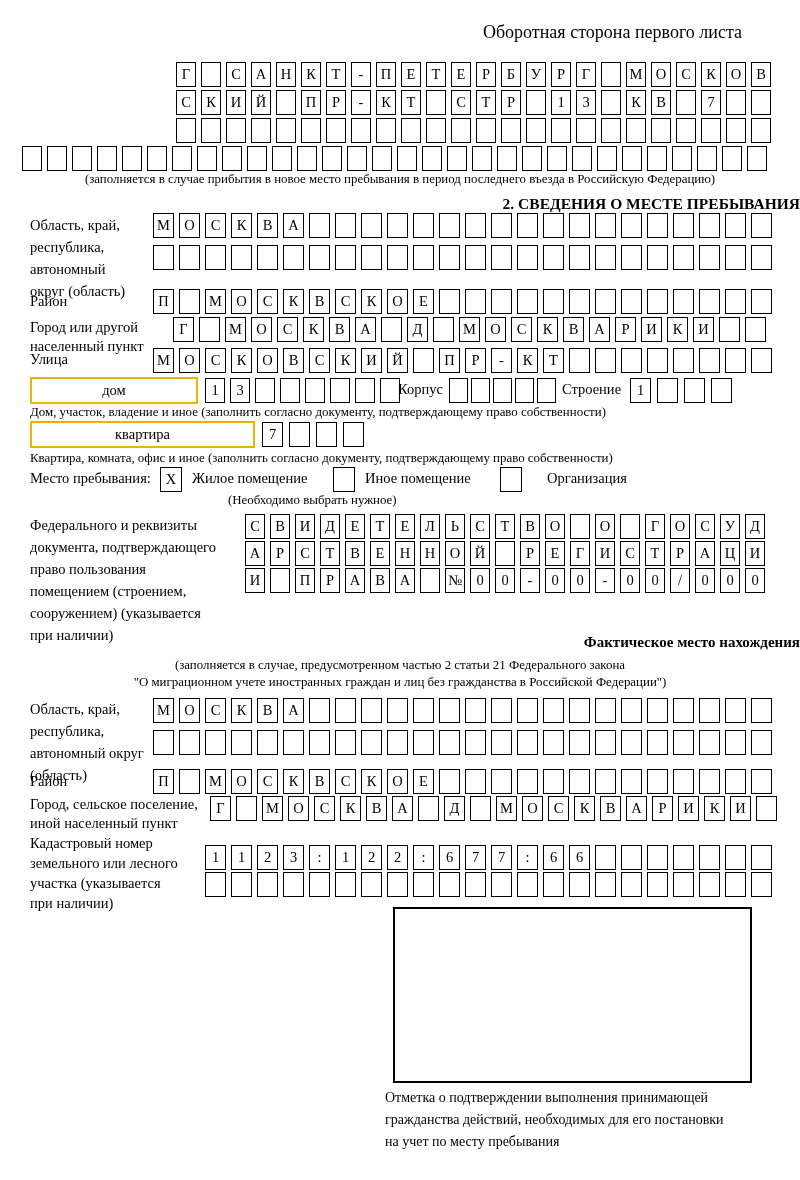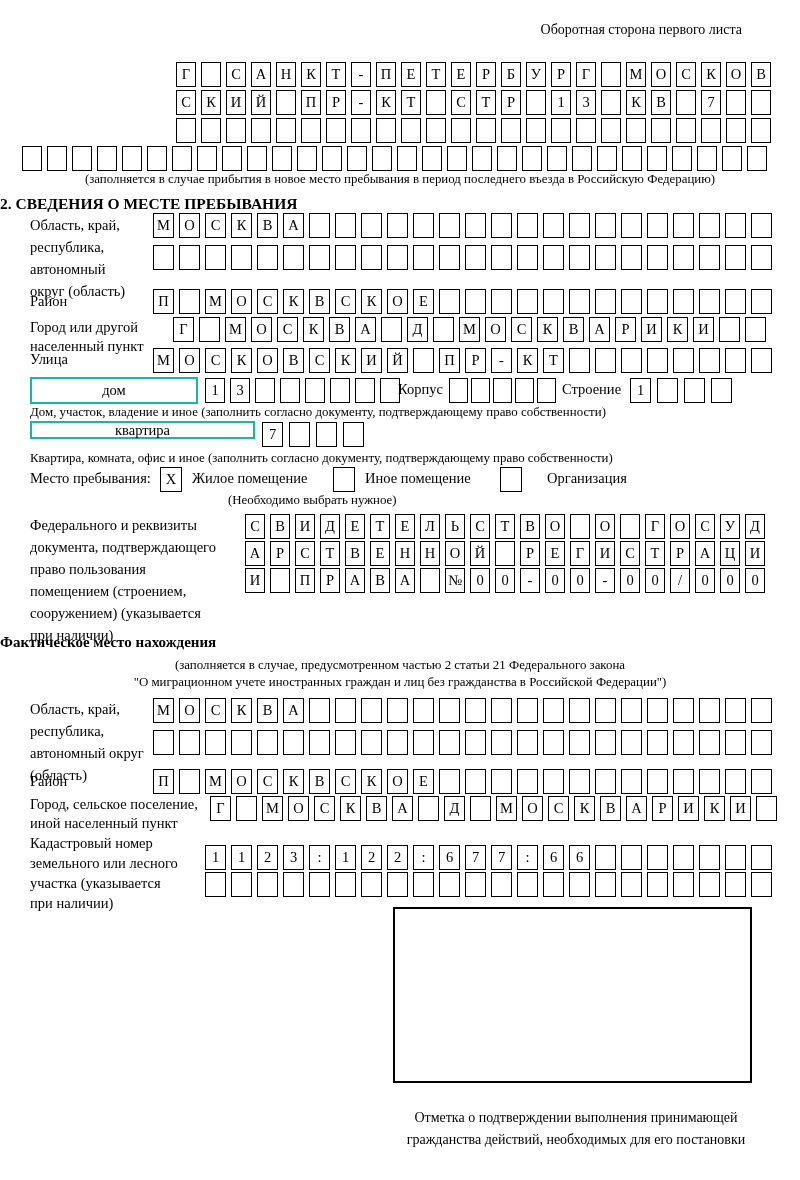--- a/index.html
+++ b/index.html
@@ -4,41 +4,41 @@
 <style>
   html,body{margin:0;padding:0;background:#fff;}
   .page{position:relative;width:800px;height:1180px;background:#fff;color:#000;
         font-family:"Liberation Serif",serif;overflow:hidden;}
   .abs{position:absolute;}
   .lbl{font-size:14.5px;line-height:22px;}
   .lbl2{font-size:14.5px;line-height:19px;}
   .one{font-size:14.5px;}
   .cap{font-size:12.9px;}
   .cap-c{font-size:12.9px;text-align:center;width:100%;left:0;}
-  .title{font-weight:bold;font-size:15.5px;text-align:left;width:100%;left:0;}
+  .title{font-weight:bold;font-size:15.5px;text-align:right;width:100%;left:0;}
   .cellrow{display:flex;}
   .cell{flex:none;height:25px;border:1.6px solid #000;box-sizing:border-box;background:#fff;
         display:flex;align-items:center;justify-content:center;font-size:14.5px;}
   .p25{gap:5px;} .p25 .cell{width:20px;}
   .p26{gap:5px;} .p26 .cell{width:21px;}
   .p22{gap:3px;} .p22 .cell{width:19px;}
   .p27{gap:6px;} .p27 .cell{width:21px;}
-  .wbox{border:2px solid #14b8a6;box-sizing:border-box;background:#fff;
+  .wbox{border:2px solid #eab308;box-sizing:border-box;background:#fff;
         display:flex;align-items:center;justify-content:center;font-size:14.5px;}
   .cb{width:22px;height:25px;border:1.6px solid #000;box-sizing:border-box;
       display:flex;align-items:center;justify-content:center;font-size:14.5px;}
   .bigbox{border:2px solid #000;box-sizing:border-box;background:#fff;}
-  .cap-note{font-size:14px;line-height:22px;text-align:center;margin-top:20px;}
+  .cap-note{font-size:14px;line-height:22px;text-align:left;}
 </style>
 </head>
 <body>
 
 <div class="page">
 
-  <div class="abs one" style="top:22px;right:58px;font-size:14px;">Оборотная сторона первого листа</div>
+  <div class="abs one" style="top:22px;right:58px;font-size:18px;">Оборотная сторона первого листа</div>
 
   <div class="abs cellrow p25" style="left:176px;top:62px;">
       <span class="cell">Г</span>
       <span class="cell"></span>
       <span class="cell">С</span>
       <span class="cell">А</span>
       <span class="cell">Н</span>
       <span class="cell">К</span>
       <span class="cell">Т</span>
       <span class="cell">-</span>
@@ -313,21 +313,21 @@
     </div>
   <div class="abs one" style="left:562px;top:381px;">Строение</div>
   <div class="abs cellrow p27" style="left:630px;top:378px;">
       <span class="cell">1</span>
       <span class="cell"></span>
       <span class="cell"></span>
       <span class="cell"></span>
     </div>
   <div class="abs cap" style="left:30px;top:405px;">Дом, участок, владение и иное (заполнить согласно документу, подтверждающему право собственности)</div>
 
-  <div class="abs wbox" style="left:30px;top:421px;width:225px;height:18px;">квартира</div>
+  <div class="abs wbox" style="left:30px;top:421px;width:225px;height:27px;">квартира</div>
   <div class="abs cellrow p27" style="left:262px;top:422px;">
       <span class="cell">7</span>
       <span class="cell"></span>
       <span class="cell"></span>
       <span class="cell"></span>
     </div>
   <div class="abs cap" style="left:30px;top:451px;">Квартира, комната, офис и иное (заполнить согласно документу, подтверждающему право собственности)</div>
 
   <div class="abs one" style="left:30px;top:470px;">Место пребывания:</div>
   <div class="abs cb" style="left:160px;top:467px;">X</div>
@@ -588,15 +588,16 @@
       <span class="cell"></span>
       <span class="cell"></span>
       <span class="cell"></span>
       <span class="cell"></span>
     </div>
 
   <div class="abs bigbox" style="left:393px;top:907px;width:359px;height:176px;"></div>
   <div class="abs cap-note" style="left:385px;top:1087px;width:382px;">
       <div>Отметка о подтверждении выполнения принимающей</div>
       <div>гражданства действий, необходимых для его постановки</div>
+      <div>на учет по месту пребывания</div>
     </div>
 
 </div>
 
 </body></html>

